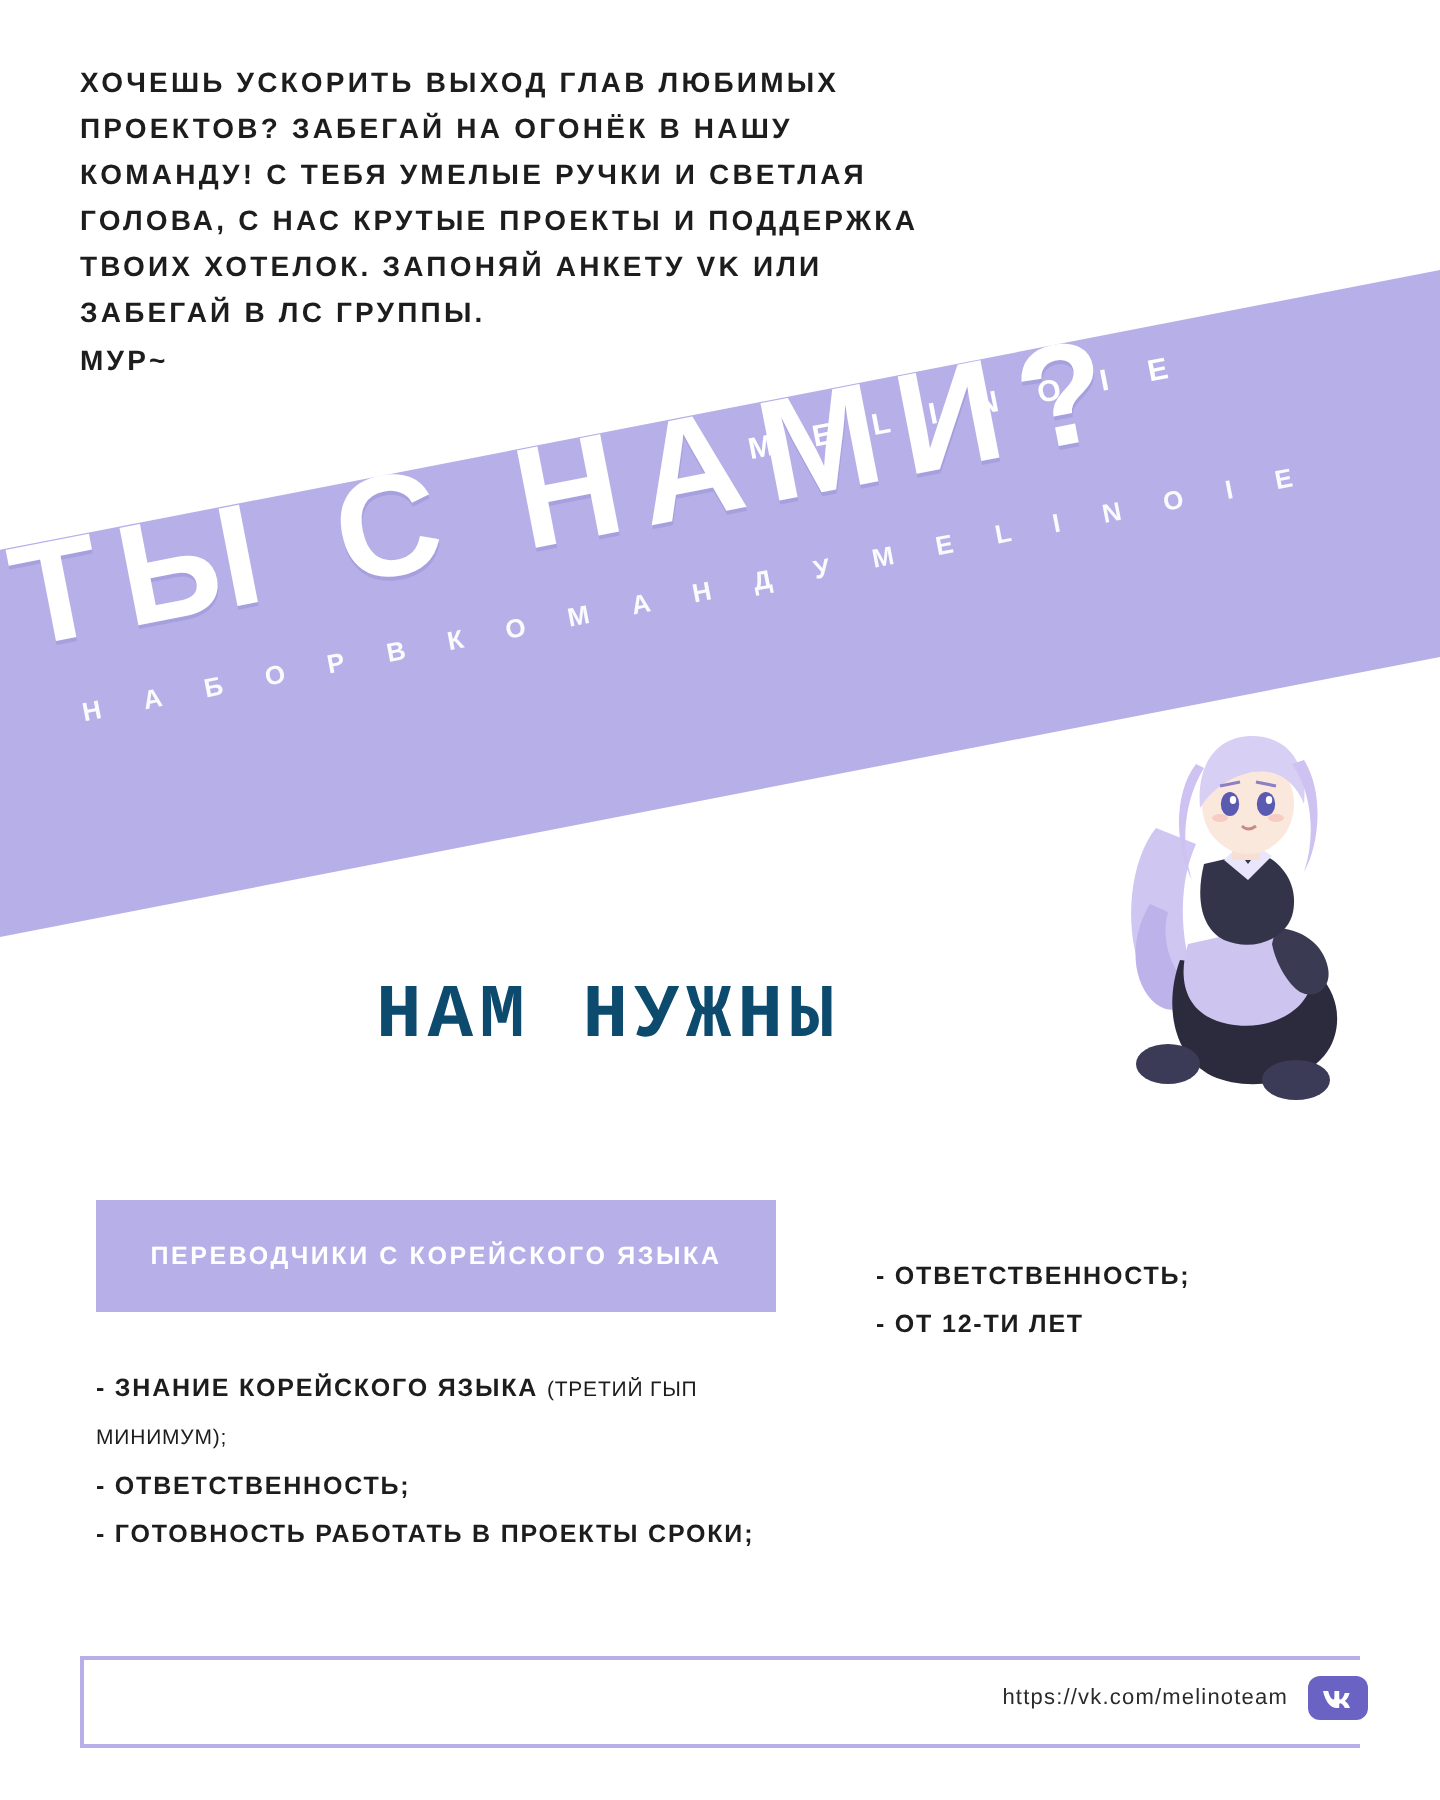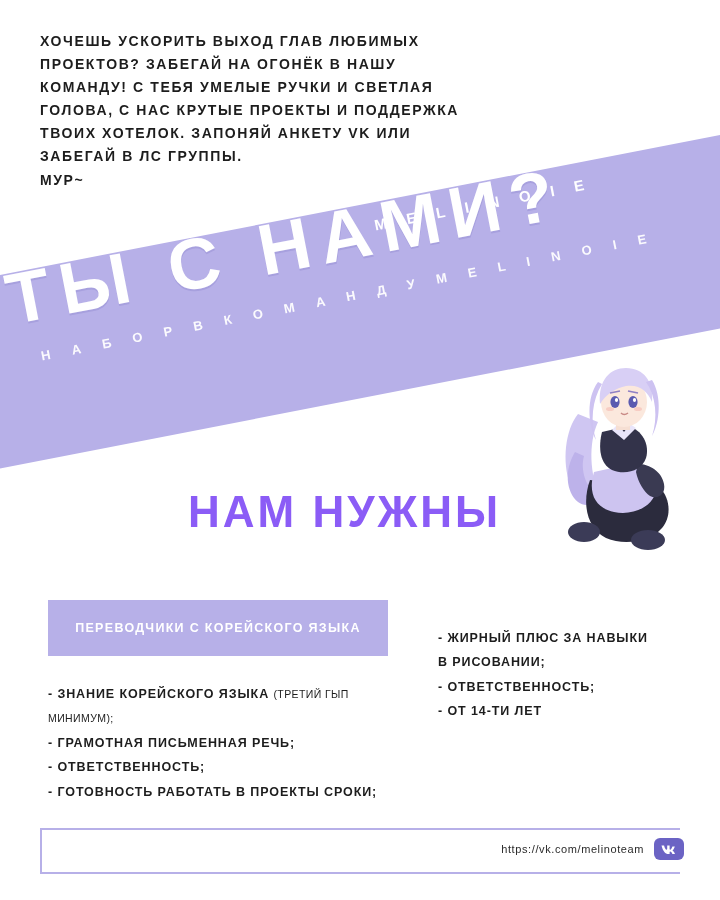--- a/index.html
+++ b/index.html
@@ -101,24 +101,25 @@
     color: #1d1d1d;
     white-space: pre-line;
   }
 
   
   .need-title {
     position: absolute;
     left: 188px;
     top: 487px;
     z-index: 6;
-    font-size: 44px;
-    font-weight: bold;
-    color: #8b5cf6;
+    font-size: 38px;
+    font-weight: bold;
+    color: #0c4a6e;
     letter-spacing: 3px;
+    font-family: Liberation Mono, monospace;
   }
 
   
   .col {
     position: absolute;
     z-index: 6;
   }
   .col-left { left: 48px; top: 600px; width: 350px; }
   .col-right { left: 438px; top: 600px; width: 240px; }
 
@@ -266,32 +267,29 @@
       <ellipse cx="118" cy="57" rx="4" ry="2" fill="#f6c6bd" opacity="0.8"></ellipse>
     </svg>
   </div>
 
   <div class="need-title">НАМ НУЖНЫ</div>
 
   <div class="col col-left">
     <div class="col-head left-head">ПЕРЕВОДЧИКИ С КОРЕЙСКОГО ЯЗЫКА</div>
     <div class="bullets">
       <div class="item"><span>- ЗНАНИЕ КОРЕЙСКОГО ЯЗЫКА </span><span class="small">(ТРЕТИЙ ГЫП МИНИМУМ);</span></div>
-      <div class="item">- ГРАМОТНАЯ ПИСЬМЕННАЯ РЕЧЬ;</div>
       <div class="item">- ОТВЕТСТВЕННОСТЬ;</div>
       <div class="item">- ГОТОВНОСТЬ РАБОТАТЬ В ПРОЕКТЫ СРОКИ;</div>
     </div>
   </div>
 
   <div class="col col-right">
     <div class="bullets">
-      <div class="item">- ЖИРНЫЙ ПЛЮС ЗА НАВЫКИ
-В РИСОВАНИИ;</div>
       <div class="item">- ОТВЕТСТВЕННОСТЬ;</div>
-      <div class="item">- ОТ 14-ТИ ЛЕТ</div>
+      <div class="item">- ОТ 12-ТИ ЛЕТ</div>
     </div>
   </div>
 
   <div class="footer-line-a"></div>
   <div class="footer-line-b"></div>
   <div class="footer-tick"></div>
   <div class="footer-url">https://vk.com/melinoteam</div>
   <div class="vk-badge">
     <svg width="30" height="22" viewBox="0 0 30 22" xmlns="http://www.w3.org/2000/svg">
       <rect x="0" y="0" width="30" height="22" rx="6" fill="#6b63c4"></rect>

